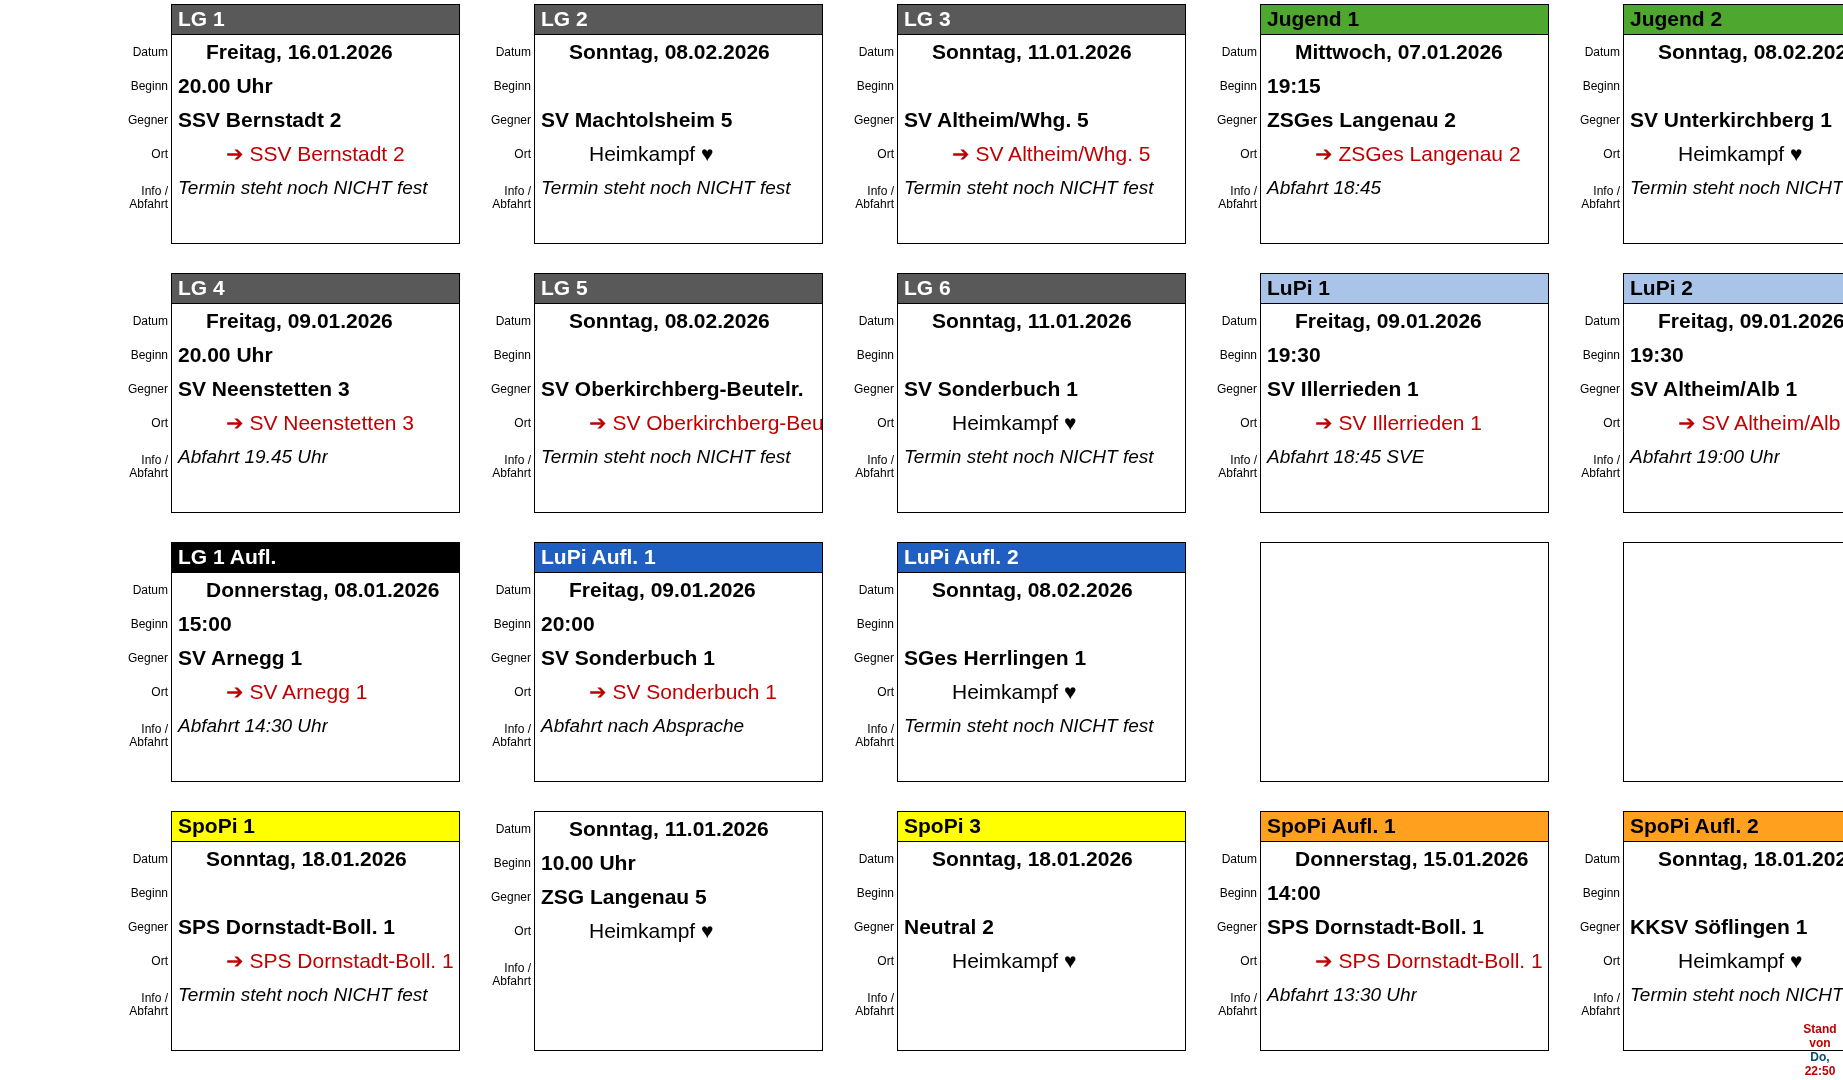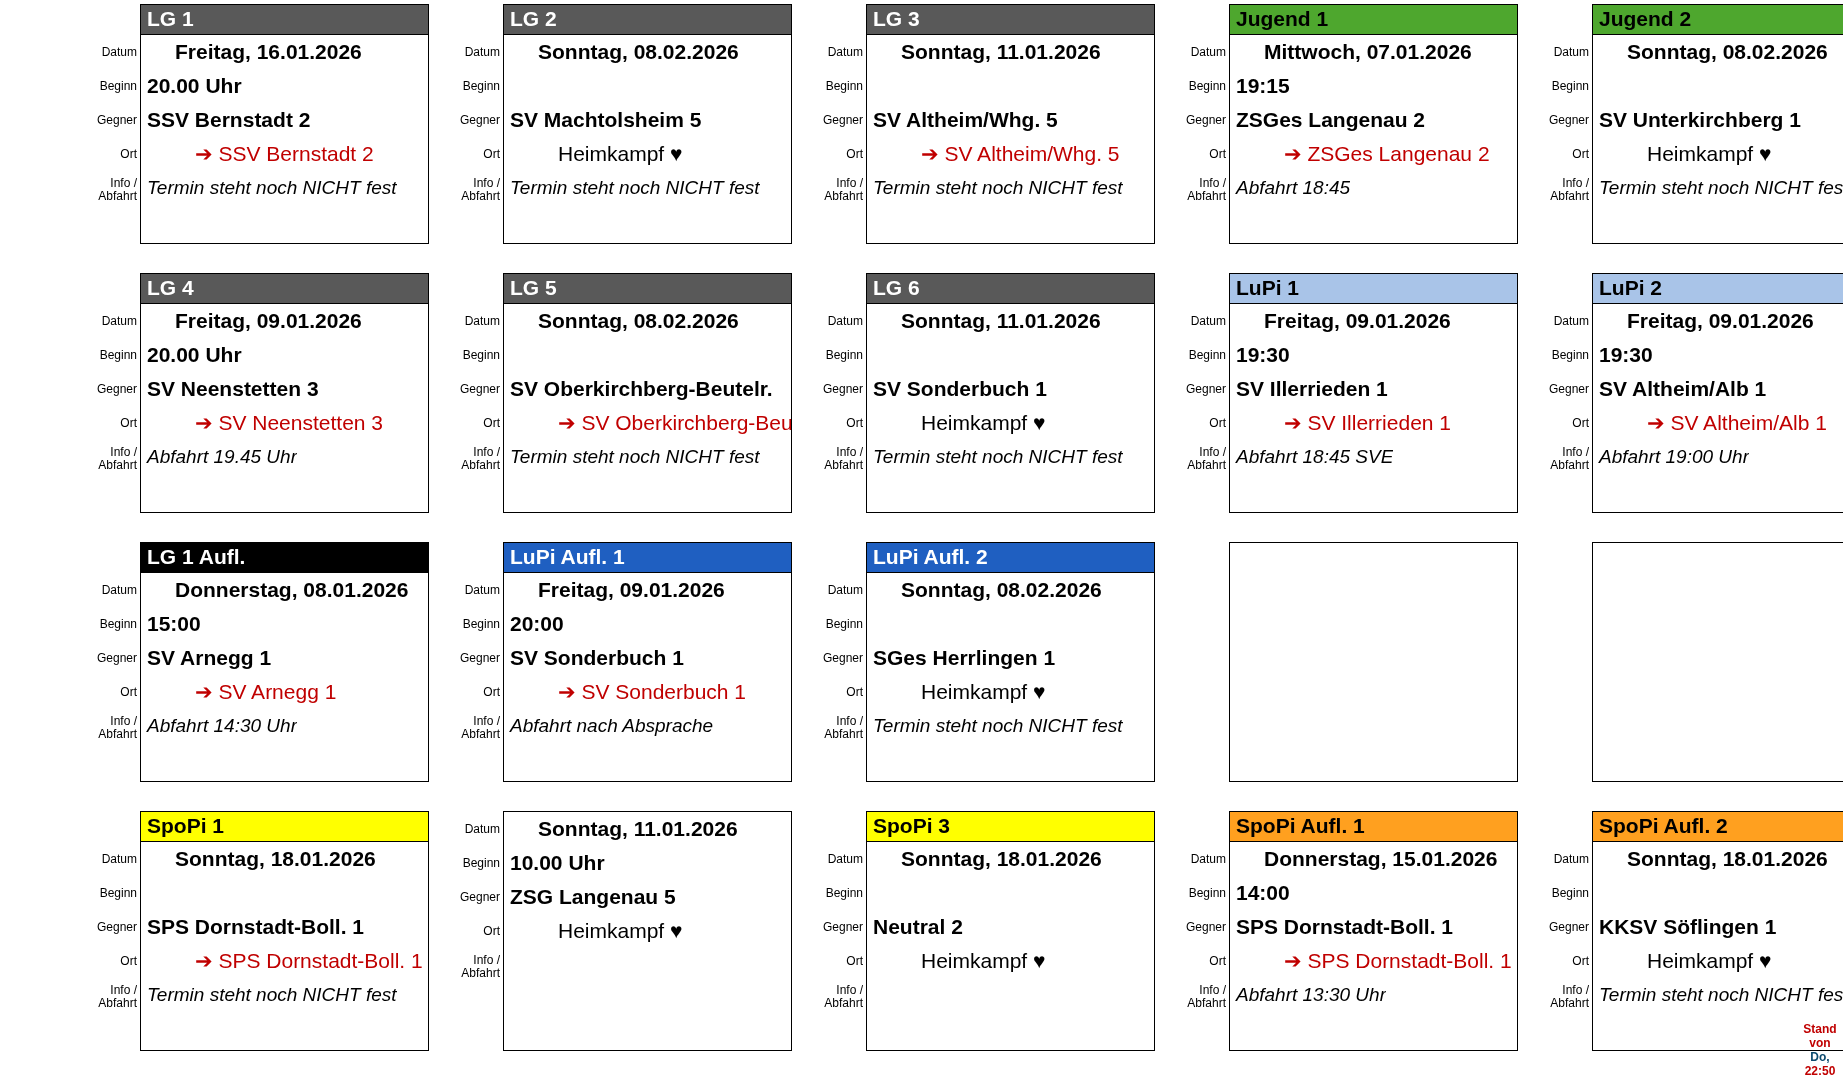--- a/index.html
+++ b/index.html
@@ -6,21 +6,21 @@
   body{
     width:1843px;height:1080px;
     background:#ffffff;
     font-family:"Liberation Sans", sans-serif;
     overflow:hidden;
   }
   .sheet{
     position:relative;
     width:1843px;height:1080px;
     box-sizing:border-box;
-    padding:4px 0 0 68px;
+    padding:4px 0 0 99px;
   }
   .grid{
     display:grid;
     grid-template-columns:repeat(5, 361px);
     grid-template-rows:repeat(4, 267px);
     column-gap:2px;
     row-gap:2px;
   }
   .card{
     position:relative;
@@ -68,21 +68,21 @@
     padding-left:6px;
     white-space:nowrap;
     overflow:hidden;
     text-overflow:clip;
   }
   .v-datum{font-weight:bold;margin-left:28px;}
   .v-ort{color:#c00000;margin-left:48px;}
   .v-ort.home{color:#000;}
   .row.info{height:44px;align-items:flex-start;padding-top:6px;}
   .row.info .value{font-style:italic;font-size:19px;}
-  .row.info .label{top:6px;}
+  .row.info .label{top:14px;}
   .row.gegner .value,.row.beginn .value{font-weight:bold;}
   .stand{
     position:absolute;
     right:0;
     bottom:2px;
     width:46px;
     text-align:center;
     font-size:12px;
     font-weight:bold;
     line-height:14px;

